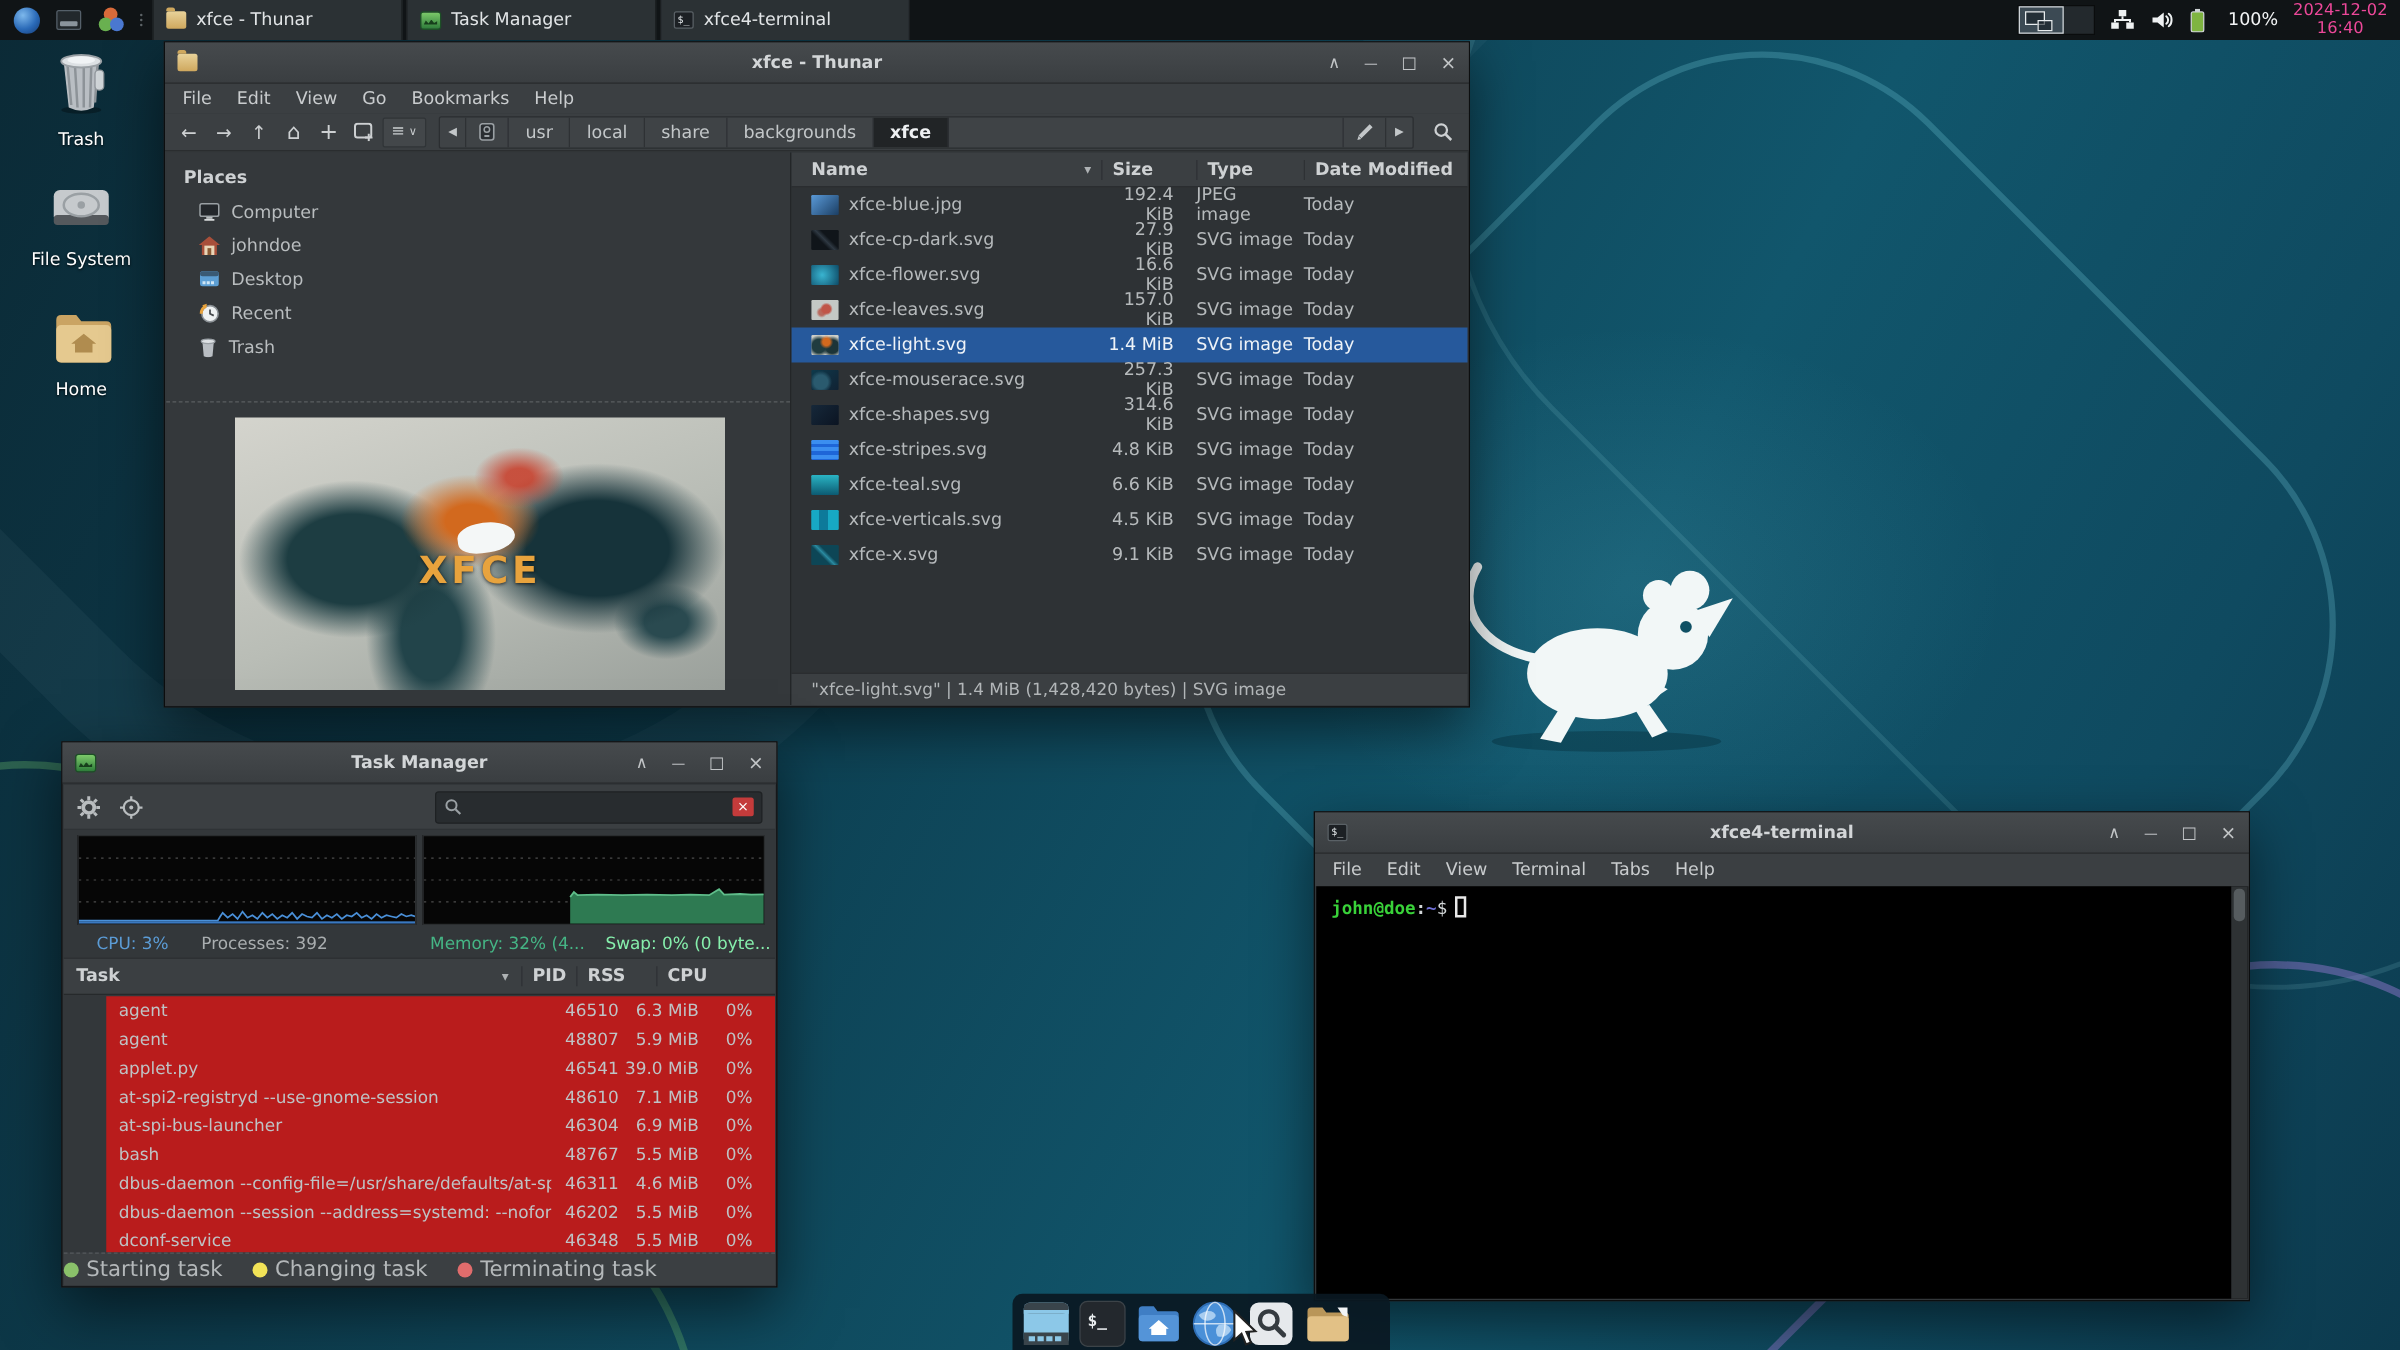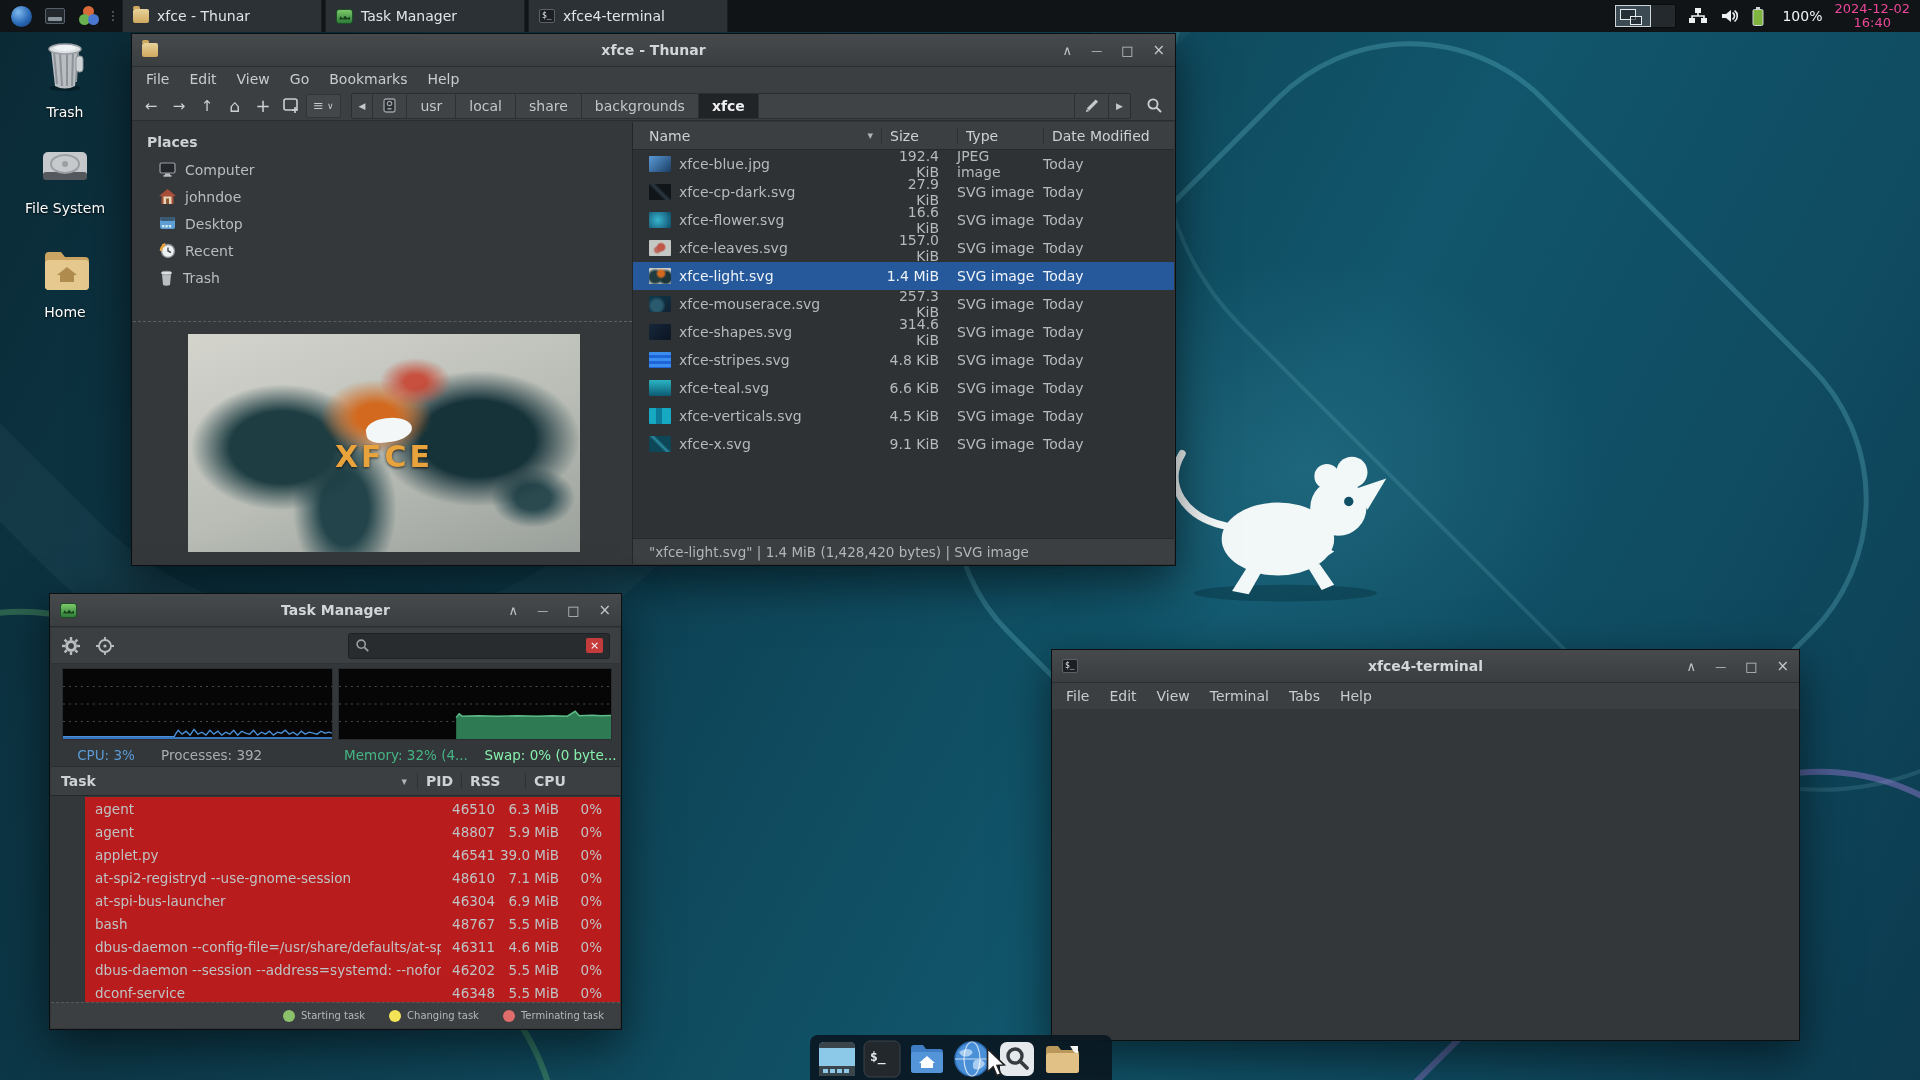--- a/index.html
+++ b/index.html
@@ -73,21 +73,21 @@
       radial-gradient(90px 60px at 48% 38%,#d2691e 0 22%,transparent 62%),
       radial-gradient(130px 90px at 24% 52%,#1d3d42 0 40%,transparent 70%),
       radial-gradient(150px 100px at 74% 48%,#16333a 0 38%,transparent 68%),
       radial-gradient(80px 120px at 40% 80%,#22444a 0 30%,transparent 65%),
       radial-gradient(70px 50px at 88% 75%,#2a4a50 0 25%,transparent 60%),
       linear-gradient(160deg,#d4d4cd,#b9bdb6 55%,#9aa09b);
     display:flex;align-items:center;justify-content:center;}
   .preview .xfce-word{color:#e8a33d;font-weight:bold;font-size:30px;letter-spacing:3px;text-shadow:0 1px 3px rgba(0,0,0,.7);margin-top:26px;}
   .preview .pmouse{position:absolute;left:178px;top:84px;width:46px;height:24px;background:#f4f7f7;border-radius:50% 60% 55% 45%;transform:rotate(-8deg);}
   .t-files{flex:1;display:flex;flex-direction:column;background:#2e3235;min-width:0;}
-  .lhead{height:28px;display:flex;align-items:center;background:#3b3f42;border-bottom:1px solid #26292b;font-weight:normal;color:#ced1d3;font-size:14px;}
+  .lhead{height:28px;display:flex;align-items:center;background:#3b3f42;border-bottom:1px solid #26292b;font-weight:bold;color:#ced1d3;font-size:14px;}
   .lhead .hname{width:248px;padding-left:16px;display:flex;align-items:center;}
   .lhead .hname .arrow{margin-left:auto;padding-right:8px;font-size:11px;color:#aeb2b4;}
   .lhead .hsize{width:76px;border-left:1px solid #2e3134;padding-left:8px;}
   .lhead .htype{width:86px;border-left:1px solid #2e3134;padding-left:8px;}
   .lhead .hdate{flex:1;border-left:1px solid #2e3134;padding-left:8px;}
   .frow{height:28px;display:flex;align-items:center;font-size:14px;color:#b6babc;cursor:default;}
   .frow.sel{background:#26599c;color:#eef3f8;}
   .fic{width:22px;height:16px;margin-left:16px;border-radius:1px;flex:none;}
   .fname{width:210px;padding-left:8px;white-space:nowrap;overflow:hidden;}
   .fsize{width:68px;text-align:right;padding-right:10px;flex:none;}
@@ -124,21 +124,21 @@
   .tm-head .ctask .arrow{margin-left:auto;padding-right:10px;font-size:11px;color:#aeb2b4;}
   .tm-head .cpid{width:44px;border-left:1px solid #2e3134;padding-left:8px;}
   .tm-head .crss{width:64px;border-left:1px solid #2e3134;padding-left:8px;}
   .tm-head .ccpu{flex:1;border-left:1px solid #2e3134;padding-left:8px;}
   .tm-rows{position:absolute;left:1px;right:1px;top:203px;bottom:27px;background:#b91c1c;overflow:hidden;margin-left:34px;}
   .prow{height:23px;display:flex;align-items:center;font-size:13.5px;color:#bfc3c5;}
   .ptask{width:356px;padding-left:10px;white-space:nowrap;overflow:hidden;flex:none;}
   .ppid{width:54px;text-align:right;flex:none;}
   .prss{width:64px;text-align:right;flex:none;}
   .pcpu{width:43px;text-align:right;flex:none;}
-  .tm-legend{position:absolute;left:1px;right:1px;bottom:1px;height:26px;background:#3b3f42;border-top:1px dashed #55595c;display:flex;align-items:center;justify-content:flex-end;gap:24px;padding-right:16px;font-size:10px;color:#b4b8ba;}
+  .tm-legend{position:absolute;left:1px;right:1px;bottom:1px;height:26px;background:#3b3f42;border-top:1px dashed #55595c;display:flex;align-items:center;gap:24px;padding-right:16px;font-size:17px;color:#b4b8ba;}
   .leg{display:flex;align-items:center;gap:6px;}
   .dot{width:12px;height:12px;border-radius:50%;}
   .dot-g{background:#8ac16a;} .dot-y{background:#f2e357;} .dot-r{background:#e06c6c;}
   
   .term{left:1051px;top:649px;width:749px;height:392px;}
   .term .menubar{height:26px;}
   .term-body{position:absolute;left:1px;right:1px;top:59px;bottom:1px;background:#000;display:flex;}
   .term-text{flex:1;padding:8px 0 0 12px;font-family:"DejaVu Sans Mono",monospace;font-size:14px;font-weight:bold;}
   .pu{color:#39d239;} .pc{color:#d3d7d9;} .pp{color:#7070d8;} .pd{color:#d3d7d9;font-weight:normal;}
   .cursorblk{display:inline-block;width:9px;height:17px;border:2px solid #e8e8e8;margin-left:6px;vertical-align:-3px;}
@@ -641,20 +641,28 @@
       </span>
     </div>
     <div class="menubar">
       <span>File</span>
       <span>Edit</span>
       <span>View</span>
       <span>Terminal</span>
       <span>Tabs</span>
       <span>Help</span>
     </div>
+    <div class="term-body">
+      <div class="term-text">
+        <span class="pu">john@doe</span><span class="pc">:</span><span class="pp">~</span><span class="pd">$</span><span class="cursorblk"></span>
+      </div>
+      <div class="term-scroll">
+          <div class="thumb"></div>
+        </div>
+    </div>
   </div>
 
   <div class="dock">
     <div class="dkicon">
       <svg width="38" height="38" viewBox="0 0 38 38">
         <rect x="1" y="2" width="36" height="34" rx="5" fill="#8cc8e8"></rect>
         <rect x="1" y="2" width="36" height="9" rx="5" fill="#39444b"></rect>
           <rect x="1" y="8" width="36" height="3" fill="#8cc8e8"></rect>
         <rect x="1" y="26" width="36" height="10" fill="#39444b"></rect>
         <rect x="5" y="29" width="5" height="4" fill="#8cc8e8"></rect>

